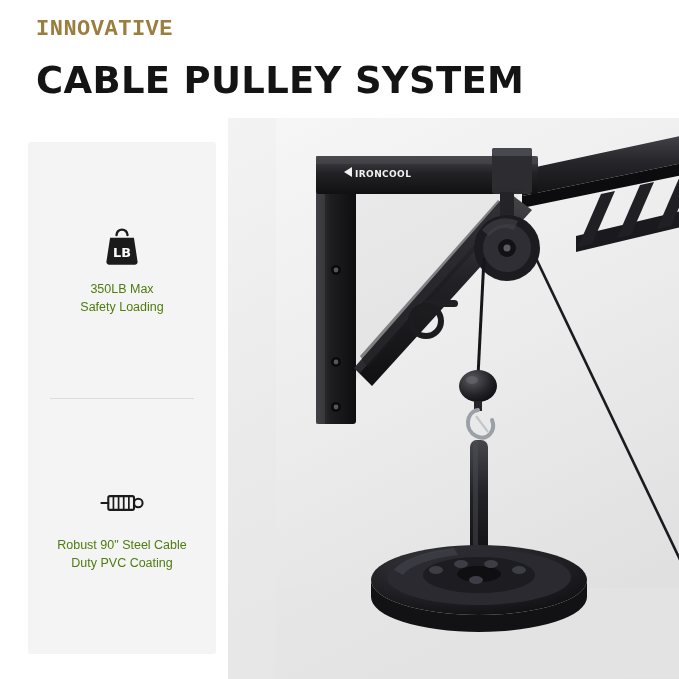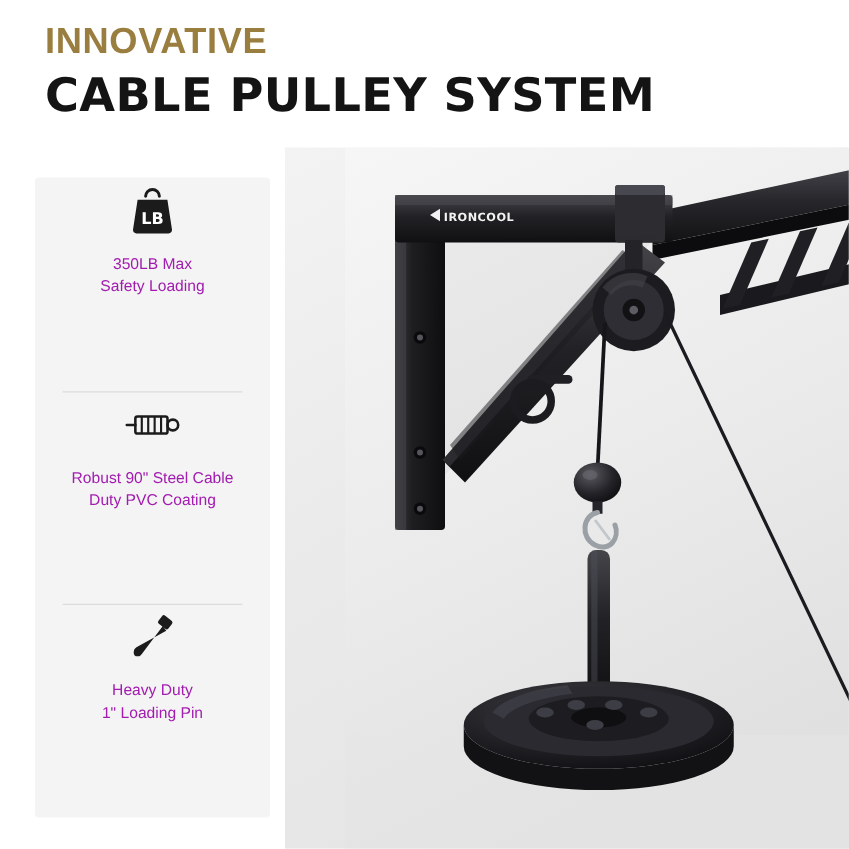--- a/index.html
+++ b/index.html
@@ -16,35 +16,35 @@
   }
 
   
   .headline {
     position: absolute;
     left: 36px;
     top: 18px;
     width: 620px;
   }
   .headline-line1 {
-    font-size: 29px;
+    font-size: 22px;
     font-weight: bold;
     letter-spacing: 0.5px;
     color: #9a7e3f;
     line-height: 1.1;
-    font-family: Liberation Sans, sans-serif;
+    font-family: Liberation Mono, monospace;
     text-transform: uppercase;
   }
   .headline-line2 {
     font-size: 37px;
     font-weight: bold;
     letter-spacing: 0.3px;
     color: #141414;
     line-height: 1.15;
-    margin-top: 6px;
+    margin-top: 18px;
     font-family: "DejaVu Sans", sans-serif;
     text-transform: uppercase;
   }
 
   
   .feature-panel {
     position: absolute;
     left: 28px;
     top: 142px;
     width: 188px;
@@ -54,20 +54,21 @@
     display: flex;
     flex-direction: column;
     align-items: center;
   }
   .feature {
     width: 100%;
     flex: 1 1 0;
     display: flex;
     flex-direction: column;
     align-items: center;
+    justify-content: center;
     position: relative;
     box-sizing: border-box;
     padding: 4px 10px;
   }
   .feature + .feature::before {
     content: "";
     position: absolute;
     top: 0;
     left: 22px;
     width: 144px;
@@ -78,21 +79,21 @@
     height: 46px;
     display: flex;
     align-items: center;
     justify-content: center;
     margin-bottom: 10px;
   }
   .feature-text {
     text-align: center;
     font-size: 12.5px;
     line-height: 1.45;
-    color: #a21caf;
+    color: #4d7c0f;
     font-family: "Liberation Sans", sans-serif;
   }
   .feature-text .l2 { display: block; }
 
   
   .photo {
     position: absolute;
     left: 228px;
     top: 118px;
     width: 451px;
@@ -149,33 +150,20 @@
         <path d="M12 17H4" stroke="#1b1b1b" stroke-width="2.4" stroke-linecap="round"></path>
         <circle cx="47" cy="17" r="5" fill="none" stroke="#1b1b1b" stroke-width="2.4"></circle>
       </svg>
     </div>
     <div class="feature-text">
       <span>Robust 90" Steel Cable</span>
       <span class="l2">Duty PVC Coating</span>
     </div>
   </div>
 
-  <div class="feature">
-    <div class="feature-icon">
-      <svg width="44" height="44" viewBox="0 0 48 48" aria-hidden="true">
-        <rect x="30" y="6" width="11" height="9" rx="2" transform="rotate(38 35 10)" fill="#1b1b1b"></rect>
-        <path d="M33 14 L15 38 c-1.6 2.1-4.6 2.4-6.2.6 -1.6-1.8-1-4.7 1.2-6.1 L36 18z" fill="#1b1b1b"></path>
-        <circle cx="11" cy="37" r="3.4" fill="#1b1b1b"></circle>
-      </svg>
-    </div>
-    <div class="feature-text">
-      <span>Heavy Duty</span>
-      <span class="l2">1" Loading Pin</span>
-    </div>
-  </div>
 
 
 </div>
 
 <div class="photo">
   <svg width="451" height="561" viewBox="0 0 451 561" aria-hidden="true">
     <defs>
       <linearGradient id="bgGrad" x1="0" y1="0" x2="0.4" y2="1">
         <stop offset="0%" stop-color="#f6f6f6"></stop>
         <stop offset="55%" stop-color="#ebebeb"></stop>

